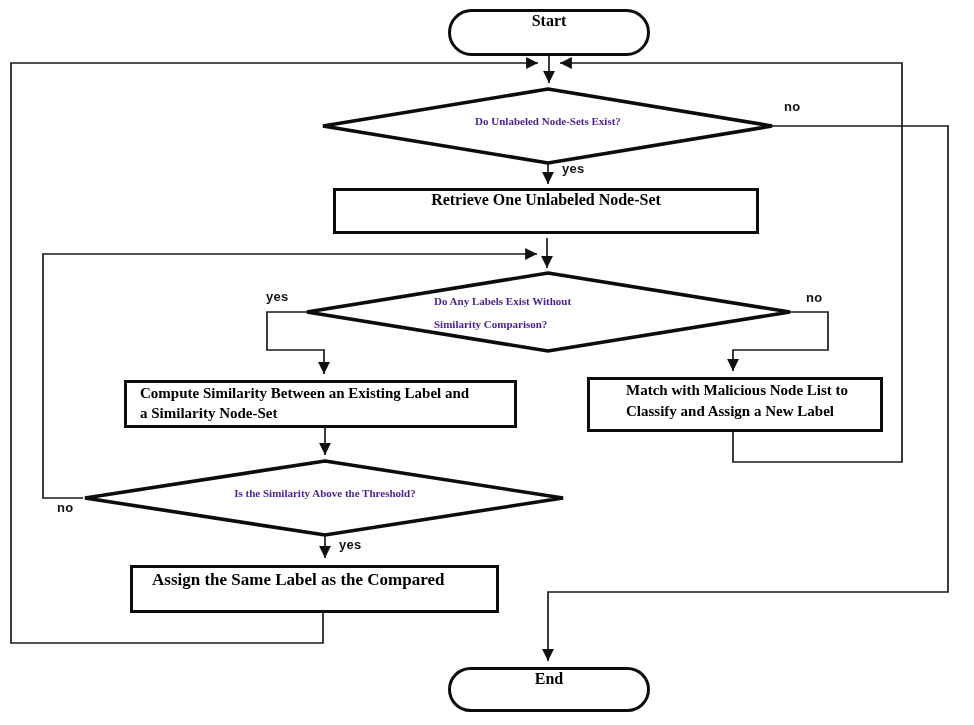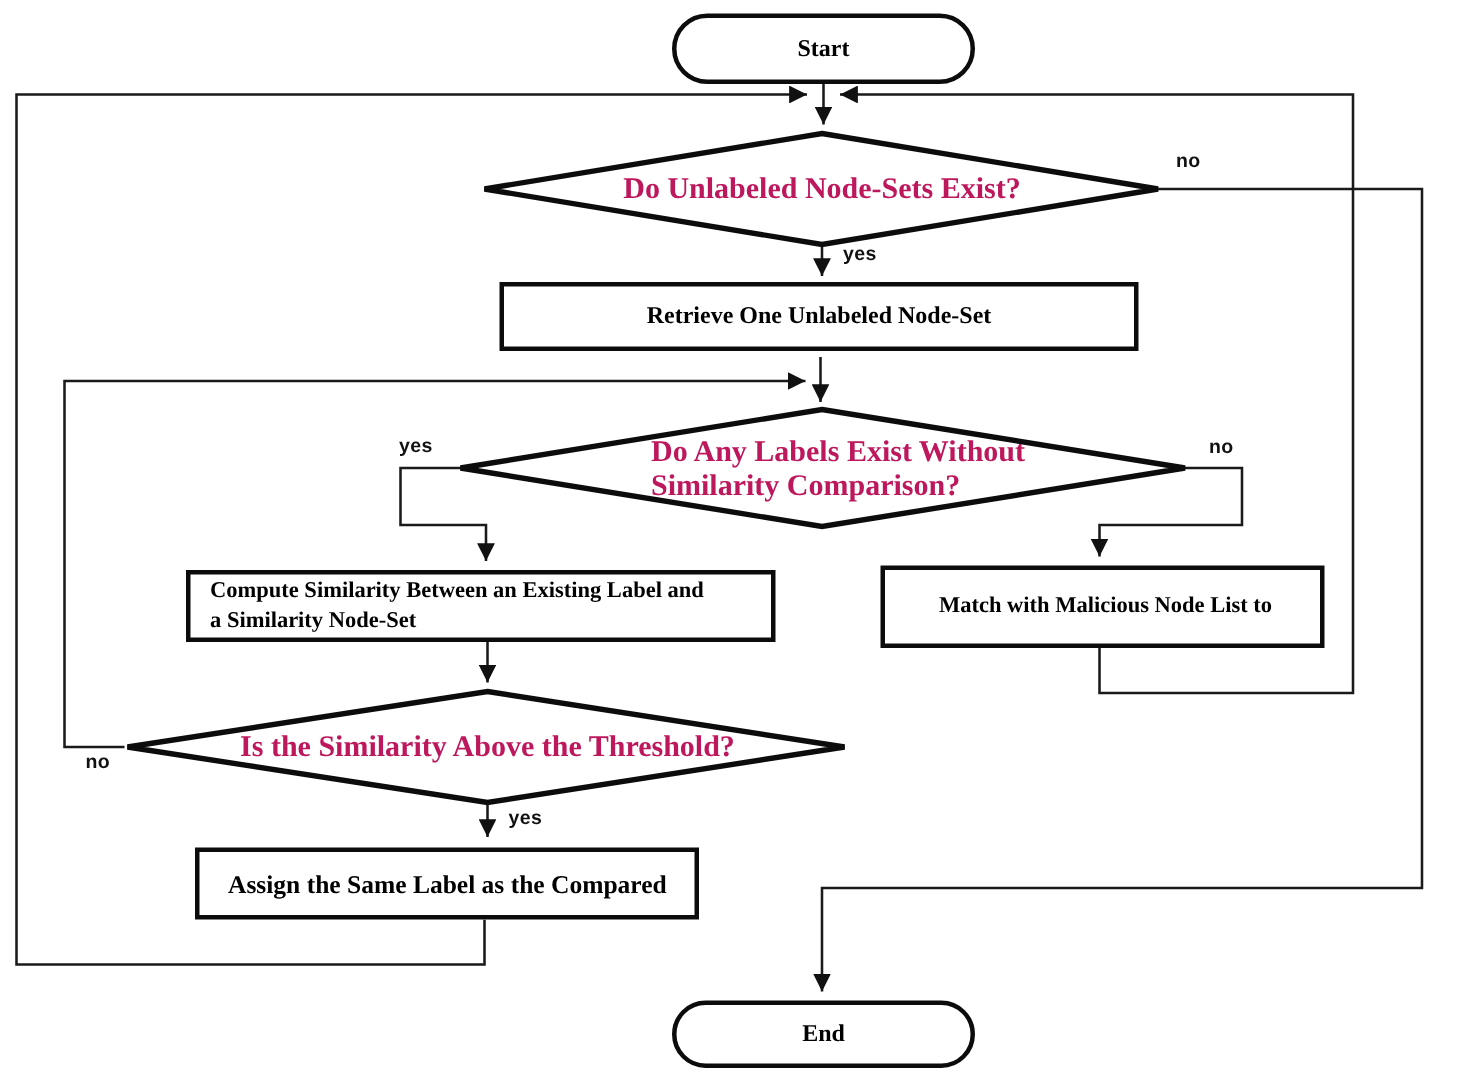--- a/index.html
+++ b/index.html
@@ -4,28 +4,28 @@
 <style>
   html,body { margin:0; padding:0; background:#ffffff; }
   .canvas {
     position:relative; width:974px; height:725px; background:#ffffff;
     font-family:"Liberation Serif","DejaVu Serif",serif; overflow:hidden;
   }
   .layer { position:absolute; left:0; top:0; }
   .node {
     position:absolute; box-sizing:border-box; background:#ffffff;
     border:3.5px solid #0c0c0c; color:#000; font-weight:bold;
-    display:flex; flex-direction:column; justify-content:center;
+    display:flex; flex-direction:column; justify-content:flex-start;
   }
   .terminator { border-radius:24px; align-items:center; text-align:center; font-size:16px; }
   .proc-center { align-items:center; text-align:center; font-size:16px; }
   .proc-left   { align-items:flex-start; text-align:left; }
   .proc-left span { display:block; }
   .dlabel {
-    position:absolute; color:#be185d; font-weight:bold; font-size:20px;
+    position:absolute; color:#4c1d95; font-weight:bold; font-size:11px;
   }
   .dlabel.center { text-align:center; }
   .dlabel span { display:block; }
   .elabel {
     position:absolute; font-family:"Liberation Sans","DejaVu Sans",sans-serif;
     font-weight:bold; font-size:13px; color:#111; letter-spacing:0.3px;
   }
 </style>
 </head>
 <body>
@@ -72,23 +72,24 @@
     <span>Retrieve One Unlabeled Node-Set</span>
   </div>
 
   <div class="node proc-left" style="left:124px; top:380px; width:393px; height:48px; padding-left:13px; font-size:15px; line-height:20px;">
     <span>Compute Similarity Between an Existing Label and</span>
     <span>a Similarity Node-Set</span>
   </div>
 
   <div class="node proc-left" style="left:587px; top:377px; width:296px; height:55px; padding-left:36px; font-size:15px; line-height:21px;">
     <span>Match with Malicious Node List to</span>
+    <span>Classify and Assign a New Label</span>
   </div>
 
-  <div class="node proc-left" style="left:130px; top:565px; width:336px; height:48px; padding-left:19px; font-size:17px; line-height:23px;">
+  <div class="node proc-left" style="left:130px; top:565px; width:369px; height:48px; padding-left:19px; font-size:17px; line-height:23px;">
     <span>Assign the Same Label as the Compared</span>
   </div>
 
   <div class="dlabel center" style="left:328px; top:115px; width:440px;">Do Unlabeled Node-Sets Exist?</div>
 
   <div class="dlabel" style="left:434px; top:290px; width:270px; line-height:23px;">
     <span>Do Any Labels Exist Without</span>
     <span>Similarity Comparison?</span>
   </div>
 

